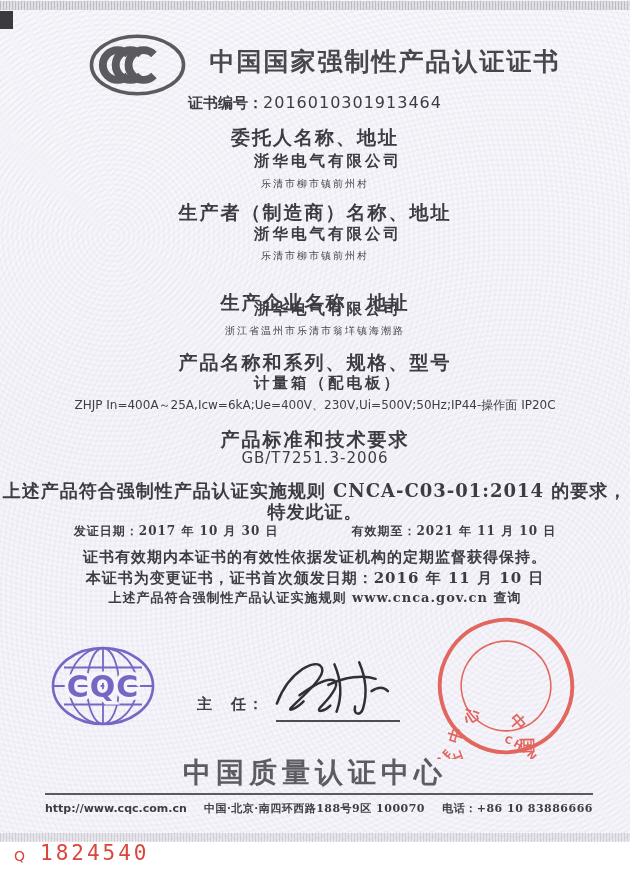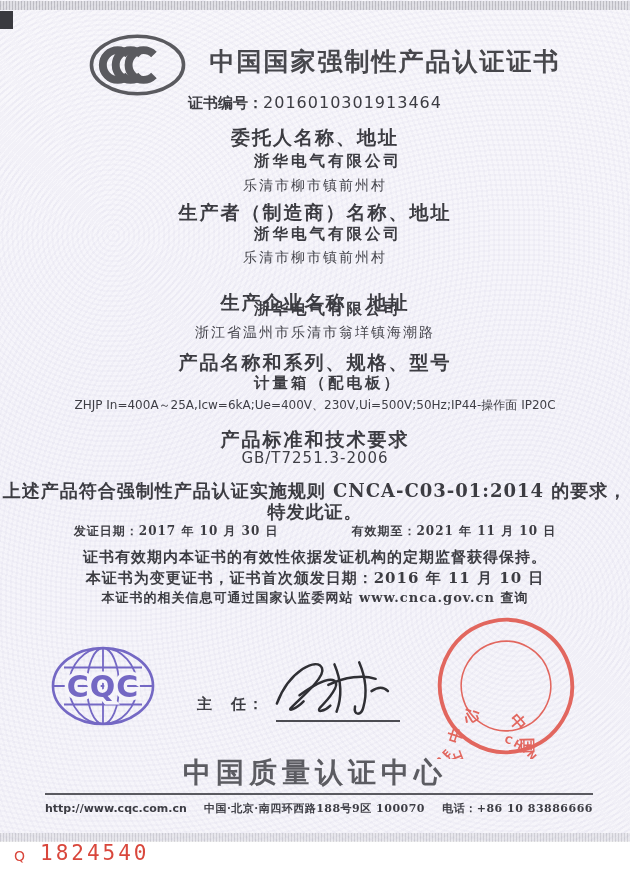--- a/index.html
+++ b/index.html
@@ -16,21 +16,21 @@
     position:absolute; left:0; right:0; height:9px;
     background:repeating-linear-gradient(90deg, rgba(122,122,130,0.45) 0 1px, rgba(206,206,212,0.55) 1px 3px);
   }
   .edge-top { top:1px; }
   .edge-bottom { top:833px; opacity:.65; }
   .corner-mark { position:absolute; left:0; top:11px; width:13px; height:18px; background:#3a3a3f; }
 
   .line { position:absolute; left:0; right:0; text-align:center; color:#3c3c42; }
   .lbl   { font-size:19px; font-weight:700; letter-spacing:2px; }
   .val   { font-size:15.5px; font-weight:600; letter-spacing:3px;padding-left:26px; }
-  .addr  { font-size:14px;  font-weight:500; letter-spacing:2px; color:#45454c; }
+  .addr  { font-size:10px;  font-weight:500; letter-spacing:2px; color:#45454c; }
   .tech  { font-family:"DejaVu Sans","Liberation Sans",sans-serif; font-weight:400; color:#3e3e45; }
 
   .title-row { position:absolute; left:185px; width:400px; top:45px; text-align:center;
     font-family:Liberation Sans, sans-serif;
     font-size:25px; font-weight:600; letter-spacing:2px; color:#47474c; }
   .ccc-logo { position:absolute; left:88px; top:33px; }
   .certno-line { top:93px; font-size:15px; font-weight:700; }
   .certno-line .num { font-family:"DejaVu Sans","Liberation Sans",sans-serif;
     font-weight:500; font-size:16px; letter-spacing:1px; }
 
@@ -105,21 +105,21 @@
   <div class="line stmt" style="top:479px">上述产品符合强制性产品认证实施规则 CNCA-C03-01:2014 的要求，</div>
   <div class="line stmt" style="top:500px">特发此证。</div>
 
   <div class="line dates-row" style="top:523px">
     <span><span>发证日期：</span><span>2017 年 10 月 30 日</span></span>
     <span><span>有效期至：</span><span>2021 年 11 月 10 日</span></span>
   </div>
 
   <div class="line note" style="top:548px">证书有效期内本证书的有效性依据发证机构的定期监督获得保持。</div>
   <div class="line note" style="top:569px">本证书为变更证书，证书首次颁发日期：2016 年 11 月 10 日</div>
-  <div class="line note-sm" style="top:589px">本证书的相关信息可通过国家认监委网站 www.cnca.gov.cn 查询</div>
+  <div class="line note-sm" style="top:589px">上述产品符合强制性产品认证实施规则 www.cnca.gov.cn 查询</div>
 
   <svg class="cqc-globe" width="106" height="82" viewBox="0 0 106 82">
     <g stroke="#7468c4" fill="none">
       <ellipse cx="53" cy="41" rx="50" ry="38" stroke-width="2.6"></ellipse>
       <line x1="14" y1="22.5" x2="92" y2="22.5" stroke-width="1.8"></line>
       <line x1="3.5" y1="41" x2="102.5" y2="41" stroke-width="1.8"></line>
       <line x1="14" y1="59.5" x2="92" y2="59.5" stroke-width="1.8"></line>
       <ellipse cx="53" cy="41" rx="34" ry="38" stroke-width="1.8"></ellipse>
       <ellipse cx="53" cy="41" rx="16" ry="38" stroke-width="1.8"></ellipse>
       <line x1="53" y1="3" x2="53" y2="79" stroke-width="1.8"></line>

